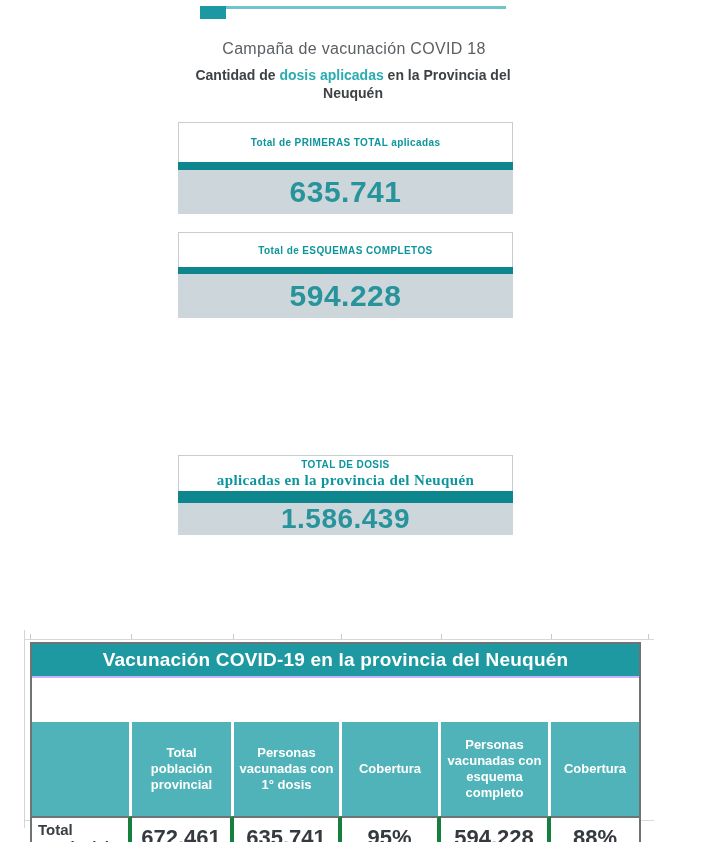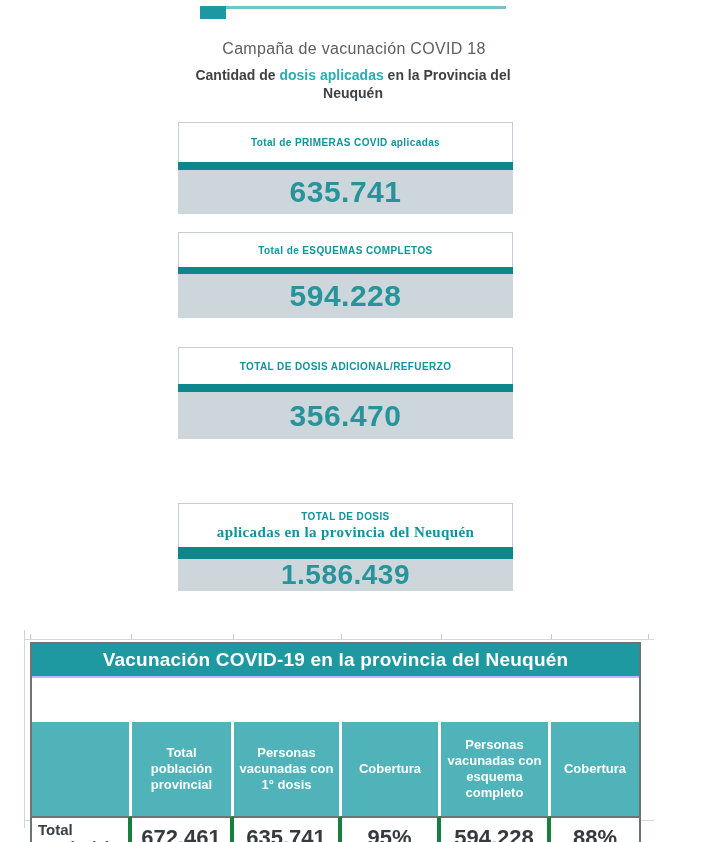--- a/index.html
+++ b/index.html
@@ -41,21 +41,21 @@
   .card-head .l2 { font-size: 15px; margin-top: 2px; font-family: Liberation Serif, serif; }
   .card-bar { background: #0e868d; }
   .card-body {
     background: #cdd6db;
     display: flex; justify-content: center; align-items: center;
     color: #27939b; font-weight: 700; letter-spacing: 0.5px;
   }
   .c1 { top: 122px; } .c1 .card-head { height: 40px; } .c1 .card-bar { height: 8px; } .c1 .card-body { height: 44px; font-size: 30px; }
   .c2 { top: 232px; } .c2 .card-head { height: 35px; } .c2 .card-bar { height: 7px; } .c2 .card-body { height: 44px; font-size: 30px; }
   .c3 { top: 347px; } .c3 .card-head { height: 37px; } .c3 .card-bar { height: 8px; } .c3 .card-body { height: 47px; font-size: 30px; }
-  .c4 { top: 455px; } .c4 .card-head { height: 44px; margin-top: 48px; } .c4 .card-bar { height: 12px; } .c4 .card-body { height: 32px; font-size: 28px; }
+  .c4 { top: 455px; } .c4 .card-head { height: 36px; } .c4 .card-bar { height: 12px; } .c4 .card-body { height: 32px; font-size: 28px; }
 
   
   .grid-h { position: absolute; height: 1px; background: #d8d8d8; }
   .grid-v { position: absolute; width: 1px; background: #d4d4d4; }
   .tick { position: absolute; width: 1px; height: 5px; background: #c9c9c9; }
 
   
   .vtable {
     position: absolute; left: 30px; top: 642px; width: 611px;
     border: 2px solid #6e7475; background: #ffffff;
@@ -93,41 +93,34 @@
   <div class="top-rect"></div>
 
   <h1 class="title">Campaña de vacunación COVID 18</h1>
 
   <div class="subtitle">
     <span>Cantidad de </span><span class="hl">dosis aplicadas</span><span> en la Provincia del Neuquén</span>
   </div>
 
   <div class="card c1">
     <div class="card-head">
-      <span>Total de PRIMERAS COVID aplicadas</span>
+      <span>Total de PRIMERAS TOTAL aplicadas</span>
     </div>
     <div class="card-bar"></div>
     <div class="card-body">635.741</div>
   </div>
 
   <div class="card c2">
     <div class="card-head">
       <span>Total de ESQUEMAS COMPLETOS</span>
     </div>
     <div class="card-bar"></div>
     <div class="card-body">594.228</div>
   </div>
 
-  <div class="card c3">
-    <div class="card-head">
-      <span>TOTAL DE DOSIS ADICIONAL/REFUERZO</span>
-    </div>
-    <div class="card-bar"></div>
-    <div class="card-body">356.470</div>
-  </div>
 
   <div class="card c4">
     <div class="card-head">
       <span>TOTAL DE DOSIS</span>
       <span class="l2">aplicadas en la provincia del Neuquén</span>
     </div>
     <div class="card-bar"></div>
     <div class="card-body">1.586.439</div>
   </div>
 

